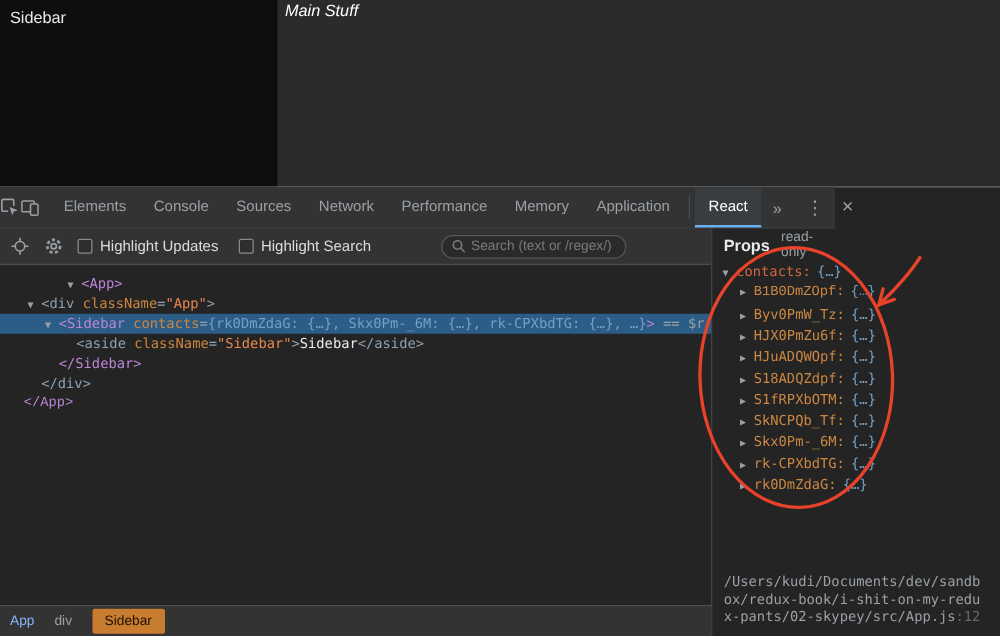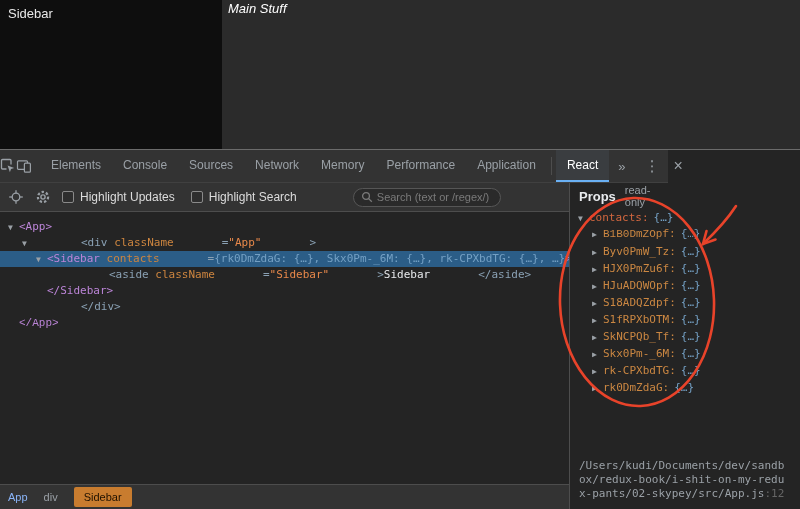--- a/index.html
+++ b/index.html
@@ -47,21 +47,21 @@
   .search svg{margin-right:4px;flex:none;}
   .search input{background:transparent;border:none;outline:none;color:#ccc;font-size:11px;
     width:100%;font-family:"Liberation Sans",sans-serif;padding:0;}
   .search input::placeholder{color:#7a7a7a;}
   .tree{flex:1;padding-top:7px;font-family:"DejaVu Sans Mono",monospace;font-size:11px;
     overflow:hidden;}
   .trow{height:16px;line-height:16px;white-space:nowrap;}
   .trow.sel{background:var(--selection-bg,#2b5d87);}
   .arrow{display:inline-block;width:11px;font-size:8px;color:#9aa0a6;}
   .s-comp{color:var(--comp-tag,#bc85d8);}
-  .s-dom{color:var(--dom-tag,#8aa1b4);margin-left:48px;}
+  .s-dom{color:var(--dom-tag,#8aa1b4);}
   .s-attr{color:var(--attr-name,#cd853f);}
   .s-str{color:var(--string-value,#e8884a);}
   .s-obj{color:var(--object-value,#74a0c4);}
   .s-text{color:var(--plain-text,#e8eaed);}
   .s-ref{color:var(--muted-text,#9aa0a6);}
   .breadcrumbs{height:24px;min-height:24px;background:var(--toolbar-bg,#333);
     border-top:1px solid var(--divider,#4d4d4d);display:flex;align-items:center;
     padding:0 8px;font-size:11px;}
   .crumb{margin-right:16px;white-space:nowrap;}
   .crumb.component{color:var(--breadcrumb-comp,#8ab4f8);}
@@ -111,22 +111,22 @@
         <rect x="1.5" y="2.8" width="10" height="8.6" rx="1" fill="none" stroke="#9aa0a6" stroke-width="1.2"></rect>
         <rect x="8.4" y="5.2" width="6" height="9" rx="1" fill="#333" stroke="#9aa0a6" stroke-width="1.2"></rect>
       </svg>
     </span>
     <span class="vdiv"></span>
     <div class="tabs">
         <span class="tab">Elements</span>
         <span class="tab">Console</span>
         <span class="tab">Sources</span>
         <span class="tab">Network</span>
+        <span class="tab">Performance</span>
         <span class="tab">Memory</span>
-        <span class="tab">Performance</span>
         <span class="tab">Application</span>
         <span class="vdiv" style="align-self: center;"></span>
         <span class="tab sel">React</span>
       </div>
     <span class="more">»</span>
     <span class="spacer"></span>
     <span class="menu">⋮</span>
     <span class="close">×</span>
   </div>
 
@@ -159,21 +159,21 @@
         </label>
         <div class="search">
           <svg width="12" height="12" viewBox="0 0 12 12">
             <circle cx="5" cy="5" r="3.4" fill="none" stroke="#7a7a7a" stroke-width="1.3"></circle>
             <line x1="7.6" y1="7.6" x2="10.8" y2="10.8" stroke="#7a7a7a" stroke-width="1.3"></line>
           </svg>
           <input placeholder="Search (text or /regex/)" style="">
         </div>
       </div>
       <div class="tree">
-          <div class="trow" style="padding-left: 8px;"><span class="arrow">▼</span><span class="s-comp">&lt;App&gt;</span></div>
+          <div class="trow" style="padding-left: 8px; margin-left: 46px;"><span class="arrow">▼</span><span class="s-comp">&lt;App&gt;</span></div>
           <div class="trow" style="padding-left: 22px;"><span class="arrow">▼</span><span class="s-dom">&lt;div </span><span class="s-attr">className</span><span class="s-dom">=</span><span class="s-str">"App"</span><span class="s-dom">&gt;</span></div>
           <div class="trow sel" style="padding-left: 36px;"><span class="arrow">▼</span><span class="s-comp">&lt;Sidebar </span><span class="s-attr">contacts</span><span class="s-dom">=</span><span class="s-obj">{rk0DmZdaG: {…}, Skx0Pm-_6M: {…}, rk-CPXbdTG: {…}, …}</span><span class="s-comp">&gt;</span><span class="s-ref"> == $r</span></div>
           <div class="trow" style="padding-left: 50px;"><span class="arrow"></span><span class="s-dom">&lt;aside </span><span class="s-attr">className</span><span class="s-dom">=</span><span class="s-str">"Sidebar"</span><span class="s-dom">&gt;</span><span class="s-text">Sidebar</span><span class="s-dom">&lt;/aside&gt;</span></div>
           <div class="trow" style="padding-left: 36px;"><span class="arrow"></span><span class="s-comp">&lt;/Sidebar&gt;</span></div>
           <div class="trow" style="padding-left: 22px;"><span class="arrow"></span><span class="s-dom">&lt;/div&gt;</span></div>
           <div class="trow" style="padding-left: 8px; font-family: Liberation Mono, monospace;"><span class="arrow"></span><span class="s-comp">&lt;/App&gt;</span></div>
         </div>
       <div class="breadcrumbs">
           <span class="crumb component">App</span>
           <span class="crumb dom">div</span>

